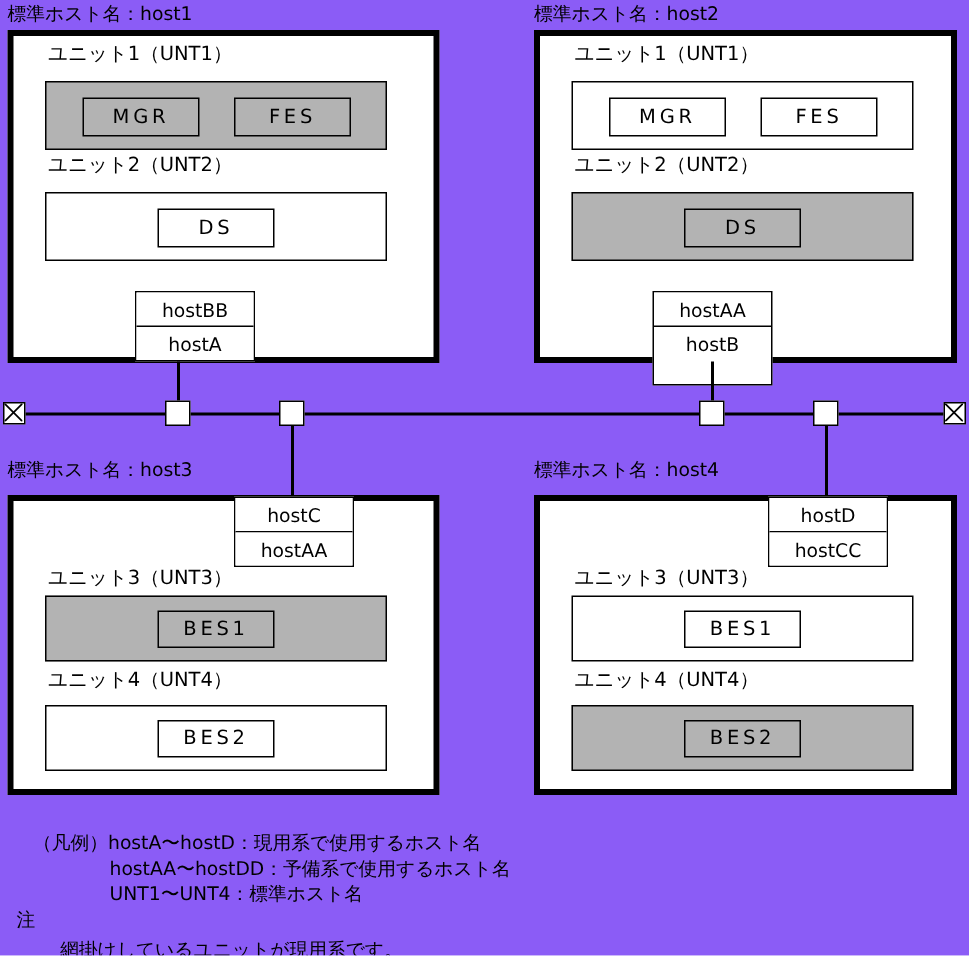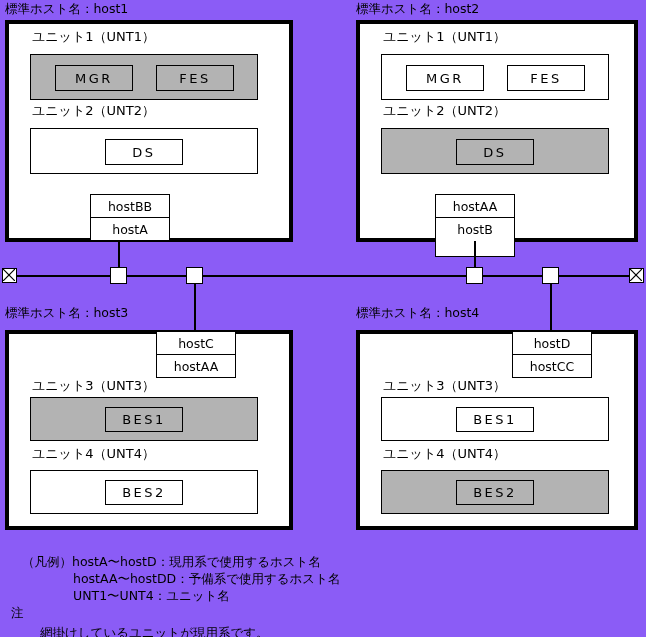--- a/index.html
+++ b/index.html
@@ -201,17 +201,17 @@
   <div class="abs unit-box shaded" style="left:381px; top:470px; width:228px; height:44px;"></div>
   <div class="abs proc-box" style="left:456px; top:480px; width:78px; height:25px;">BES2</div>
 
   <div class="abs hostname-box" style="left:512px; top:331px; width:80px; height:47px;">
     <div class="hostname-cell top">hostD</div>
     <div class="hostname-cell">hostCC</div>
   </div>
 
   <div class="abs legend-line" style="left:22px; top:553px;">（凡例）hostA〜hostD：現用系で使用するホスト名</div>
   <div class="abs legend-line" style="left:73px; top:570px;text-align:right;">hostAA〜hostDD：予備系で使用するホスト名</div>
-  <div class="abs legend-line" style="left:73px; top:587px;">UNT1〜UNT4：ユニット名</div>
+  <div class="abs legend-line" style="left:73px; top:587px;">UNT1〜UNT4：標準ホスト名</div>
   <div class="abs legend-line" style="left:11px; top:604px;">注</div>
   <div class="abs legend-line" style="left:40px; top:624px;">網掛けしているユニットが現用系です。</div>
 
 </div>
 
 </body></html>

